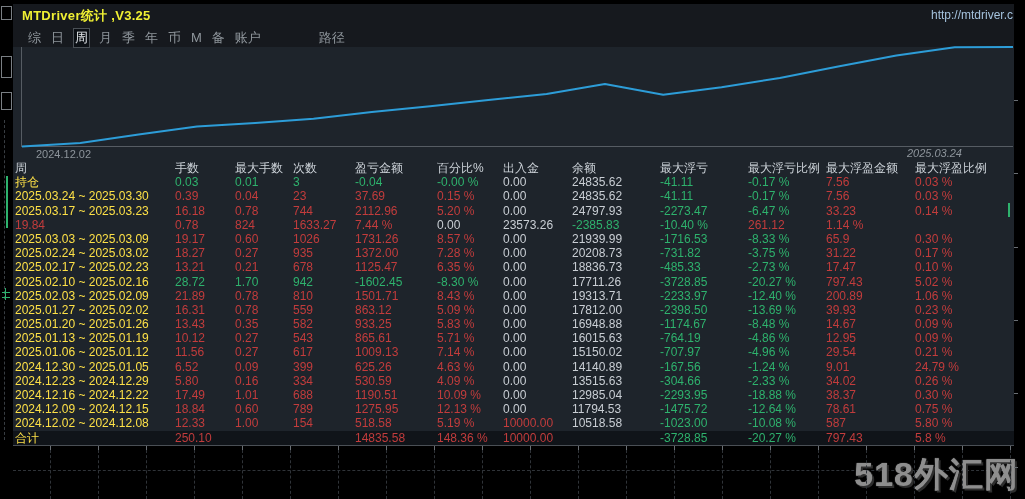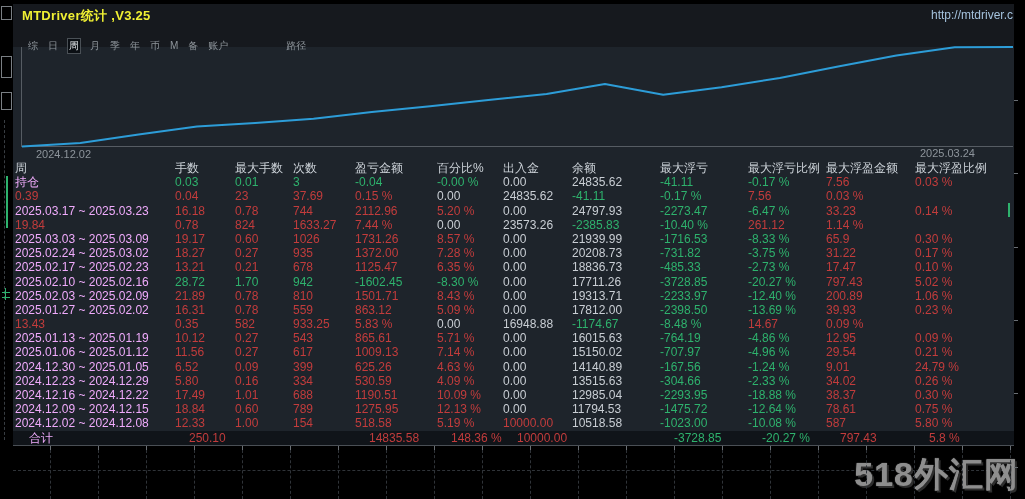--- a/index.html
+++ b/index.html
@@ -4,39 +4,39 @@
 <style>
   html,body{margin:0;padding:0;}
   body{width:1025px;height:499px;background:#000;overflow:hidden;position:relative;
        font-family:"Liberation Sans","DejaVu Sans",sans-serif;}
   
   .panel{position:absolute;left:13px;top:4px;width:1001px;height:441px;background:#1e242b;text-align:right;}
   .panel-top{position:absolute;left:0;top:0;width:100%;height:43px;background:#16191e;}
   .titlebar{position:absolute;left:0;top:0;width:100%;height:22px;overflow:hidden;}
   .title{position:absolute;left:9px;top:3px;font-size:13px;font-weight:600;color:#f0f033;letter-spacing:.3px;white-space:nowrap;}
   .url{position:absolute;right:1px;top:4px;font-size:12px;color:#a4c2dd;white-space:nowrap;}
-  .tabbar{position:absolute;left:15px;top:25px;height:17px;white-space:nowrap;font-size:10px;color:#8f969c;margin-top:10px;}
+  .tabbar{position:absolute;left:15px;top:25px;height:17px;white-space:nowrap;font-size:13px;color:#8f969c;}
   .tab{display:inline-block;margin-right:10px;cursor:default;}
   .tab.sel{color:#e2e6ea;background:#0b0f14;box-shadow:0 0 0 1px #4a5056;padding:0 1px;}
   .tab.path{margin-left:48px;}
   
   svg.chart{position:absolute;left:0;top:0;width:1025px;height:499px;pointer-events:none;}
   .xdate{position:absolute;font-size:11px;color:#8d949b;white-space:nowrap;}
   
   .table{position:absolute;left:15px;top:161px;width:996px;}
   .trow{display:grid;grid-template-columns:160px 60px 58px 62px 82px 66px 69px 88px 88px 78px 89px 96px;
         height:14.2px;line-height:14.3px;position:relative;}
   .c{white-space:nowrap;overflow:visible;font-size:12px;}
   .hdr .c{color:#ccd2d8;}
-  .lbl{color:#f0abfc;}
+  .lbl{color:#fde047;}
   .w{color:#c9ced4;}
   .r{color:#c23c3c;}
   .g{color:#2eb26d;}
   .trow.total::before{content:'';position:absolute;left:-2px;top:0;width:1001px;height:100%;background:#101419;z-index:0;}
-  .trow.total .c{position:relative;z-index:1;margin-left:14px;}
+  .trow.total .c{position:relative;z-index:1;}
   .panel-sep{position:absolute;left:13px;top:445px;width:1001px;height:1px;background:#4a4f55;}
   
   .bottom{position:absolute;left:0;top:446px;width:1025px;height:53px;background:#000;}
   .vdash{position:absolute;top:4px;height:49px;width:0;border-left:1px dashed #2f3338;}
   .tick{position:absolute;top:0;width:1px;height:4px;background:#6a6f74;}
   .hdash{position:absolute;left:13px;top:24px;width:1001px;height:0;border-top:1px dashed #2f3338;}
   .watermark{position:absolute;right:6px;bottom:1px;font-size:34px;font-weight:bold;color:#8e8e8e;
              text-shadow:2px 2px 0 #2e2e2e,0 0 1px #bcbcbc;letter-spacing:1px;white-space:nowrap;}
   
   .lbox{position:absolute;border:1px solid #7a7f84;background:transparent;}
@@ -66,21 +66,21 @@
   </div>
   <div class="tabbar"><span class="tab">综</span><span class="tab">日</span><span class="tab sel">周</span><span class="tab">月</span><span class="tab">季</span><span class="tab">年</span><span class="tab">币</span><span class="tab">M</span><span class="tab">备</span><span class="tab">账户</span><span class="tab path">路径</span></div>
 </div>
 
 <svg class="chart" viewBox="0 0 1025 499">
   <line x1="21.5" y1="47" x2="21.5" y2="146.5" stroke="#565c63" stroke-width="1"></line>
   <line x1="21" y1="146.5" x2="1013" y2="146.5" stroke="#565c63" stroke-width="1"></line>
   <polyline id="eqline" fill="none" stroke="#2d9dd8" stroke-width="2" stroke-linejoin="round" points="22.0,146.5 80.3,143.0 138.6,134.5 196.9,126.5 255.2,122.9 313.5,118.7 371.8,112.0 430.1,106.2 488.4,99.9 546.6,94.1 604.9,84.0 663.2,94.8 721.5,87.2 779.8,78.0 838.1,66.4 896.4,55.5 954.7,47.3 1013.0,47.0"></polyline>
 </svg>
 <div class="xdate" style="left:36px;top:148px;">2024.12.02</div>
-<div class="xdate" style="right:50px;top:147px;">2025.03.24</div>
+<div class="xdate" style="right:63px;top:147px;font-style:italic;">2025.03.24</div>
 
 <div class="table">
     <div class="trow hdr">
       <span class="c">周</span>
       <span class="c">手数</span>
       <span class="c">最大手数</span>
       <span class="c">次数</span>
       <span class="c">盈亏金额</span>
       <span class="c">百分比%</span>
       <span class="c">出入金</span>
@@ -98,20 +98,21 @@
       <span class="c g">-0.04</span>
       <span class="c g">-0.00 %</span>
       <span class="c w">0.00</span>
       <span class="c w">24835.62</span>
       <span class="c g">-41.11</span>
       <span class="c g">-0.17 %</span>
       <span class="c r">7.56</span>
       <span class="c r">0.03 %</span>
     </div>
     <div class="trow">
+      <span class="c lbl">2025.03.24 ~ 2025.03.30</span>
       <span class="c r">0.39</span>
       <span class="c r">0.04</span>
       <span class="c r">23</span>
       <span class="c r">37.69</span>
       <span class="c r">0.15 %</span>
       <span class="c w">0.00</span>
       <span class="c w">24835.62</span>
       <span class="c g">-41.11</span>
       <span class="c g">-0.17 %</span>
       <span class="c r">7.56</span>
@@ -222,20 +223,21 @@
       <span class="c r">863.12</span>
       <span class="c r">5.09 %</span>
       <span class="c w">0.00</span>
       <span class="c w">17812.00</span>
       <span class="c g">-2398.50</span>
       <span class="c g">-13.69 %</span>
       <span class="c r">39.93</span>
       <span class="c r">0.23 %</span>
     </div>
     <div class="trow">
+      <span class="c lbl">2025.01.20 ~ 2025.01.26</span>
       <span class="c r">13.43</span>
       <span class="c r">0.35</span>
       <span class="c r">582</span>
       <span class="c r">933.25</span>
       <span class="c r">5.83 %</span>
       <span class="c w">0.00</span>
       <span class="c w">16948.88</span>
       <span class="c g">-1174.67</span>
       <span class="c g">-8.48 %</span>
       <span class="c r">14.67</span>

